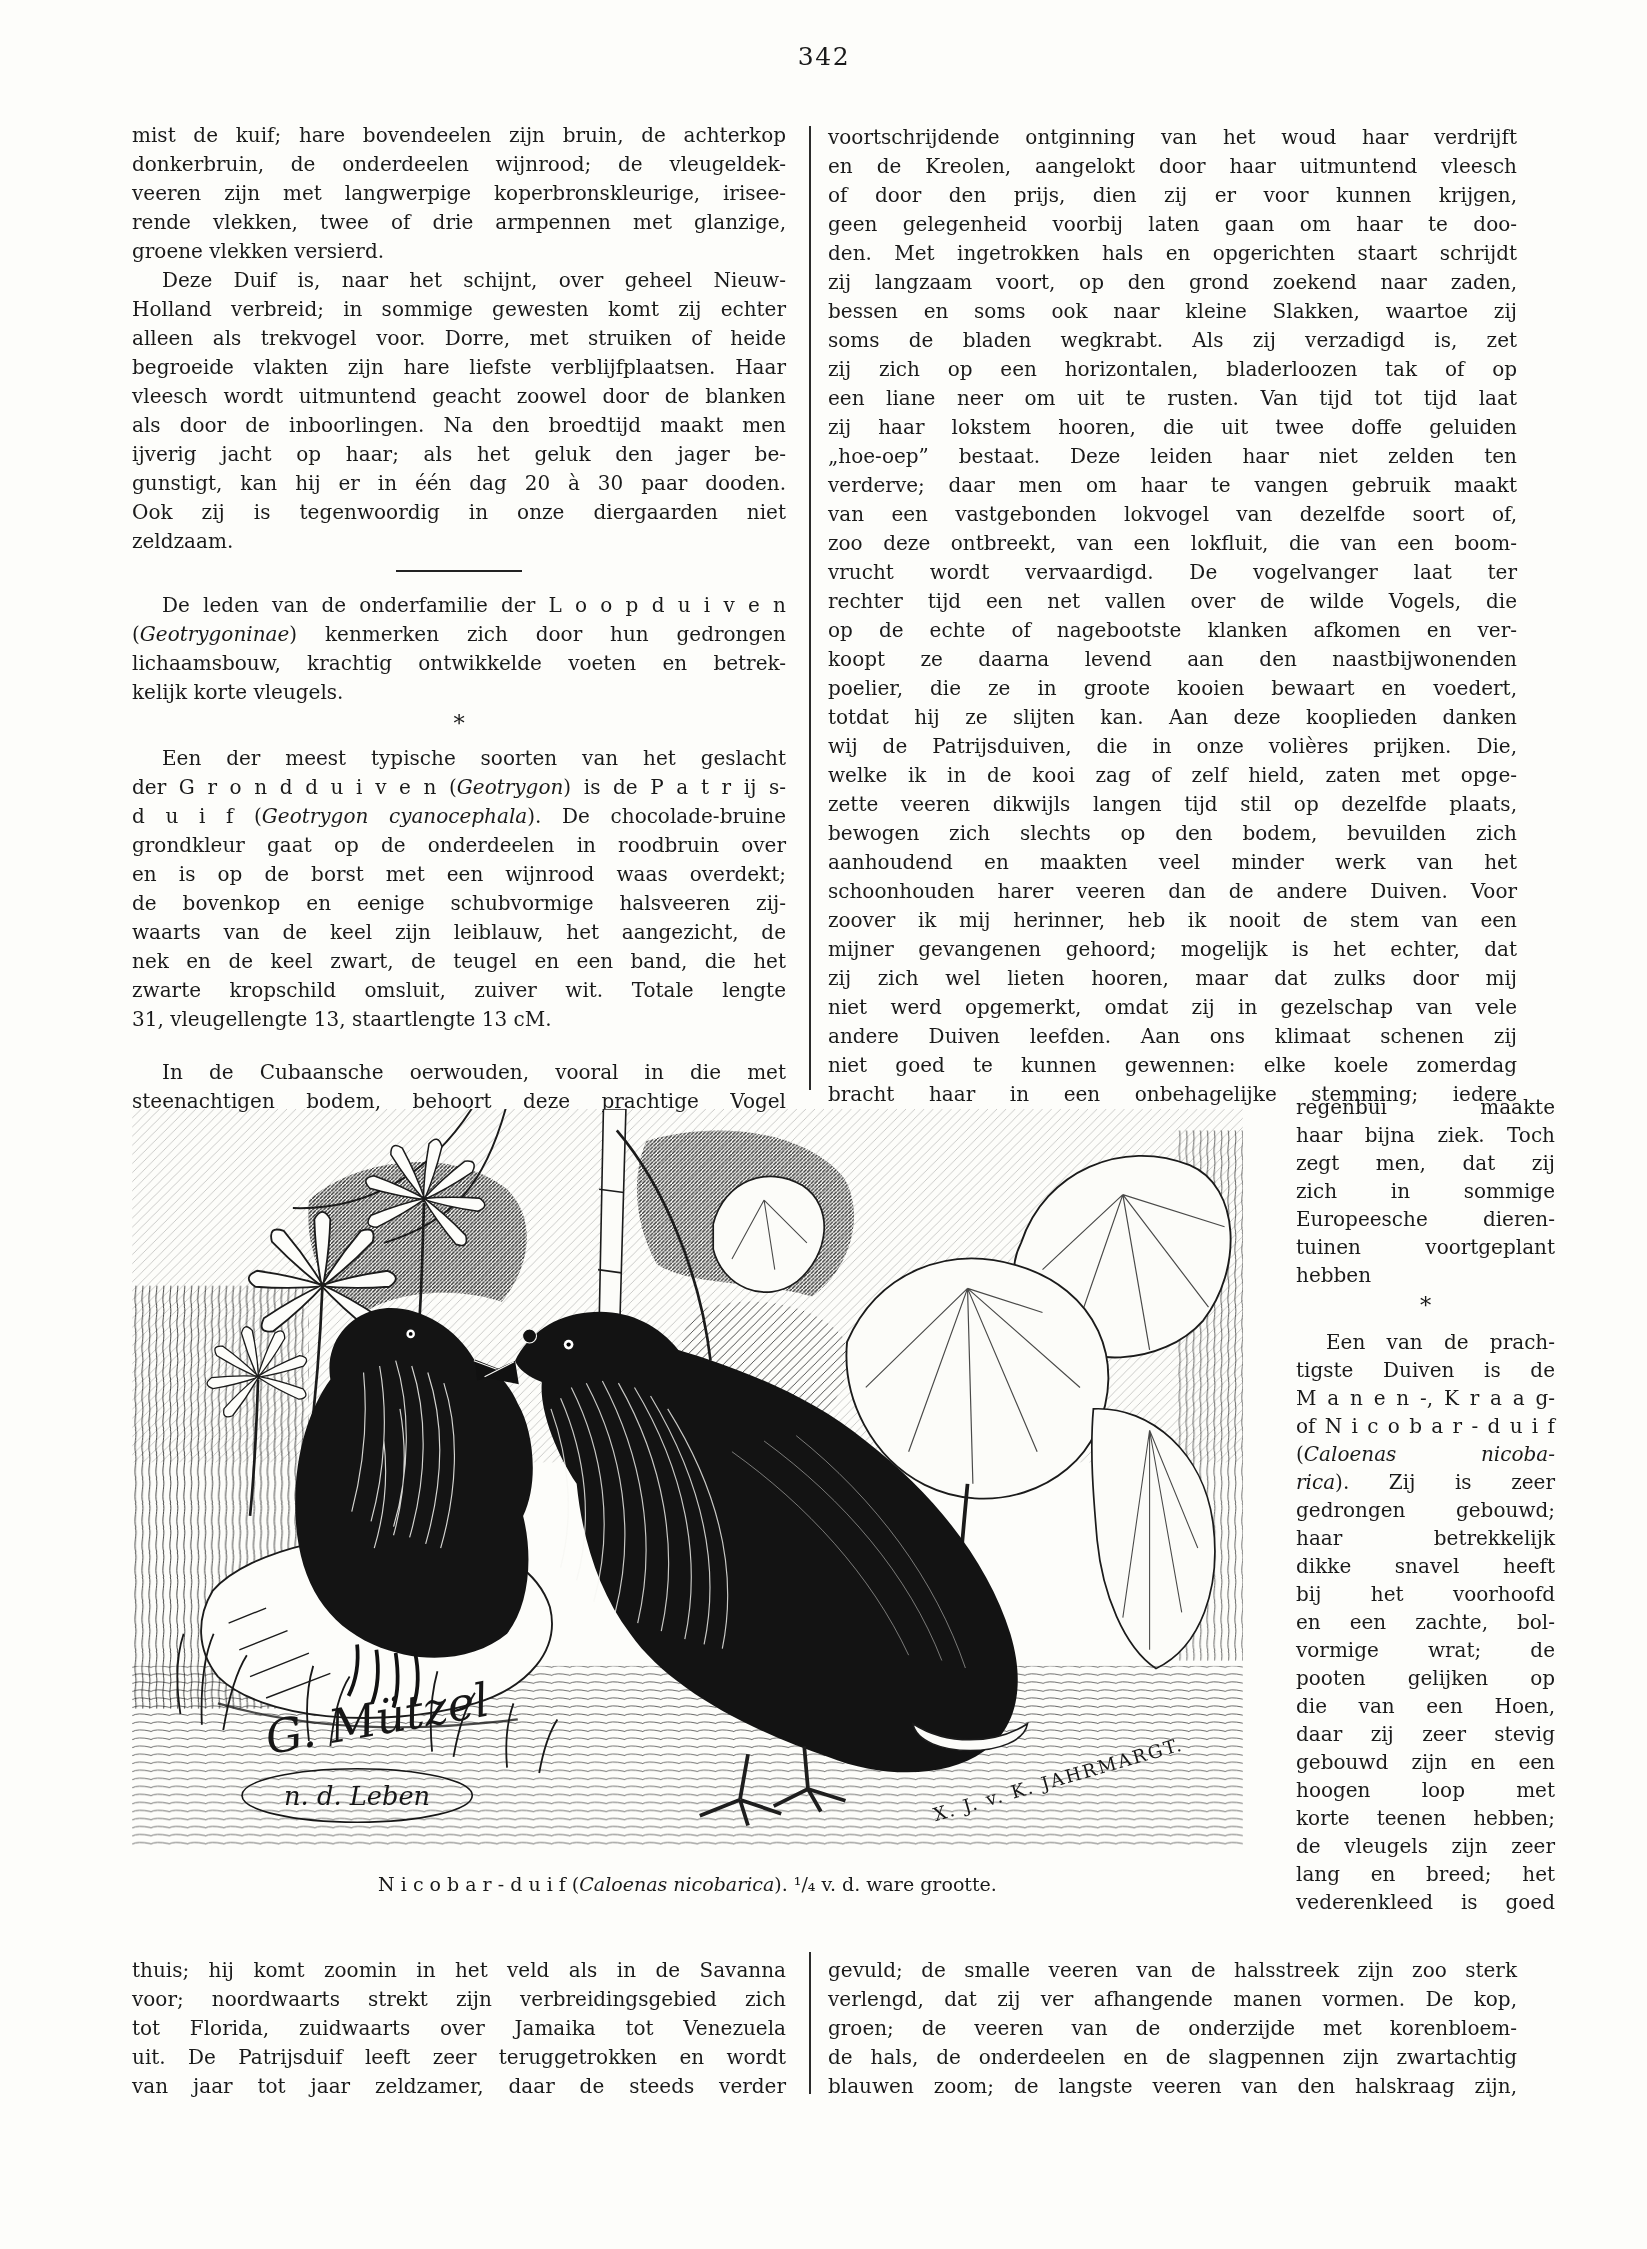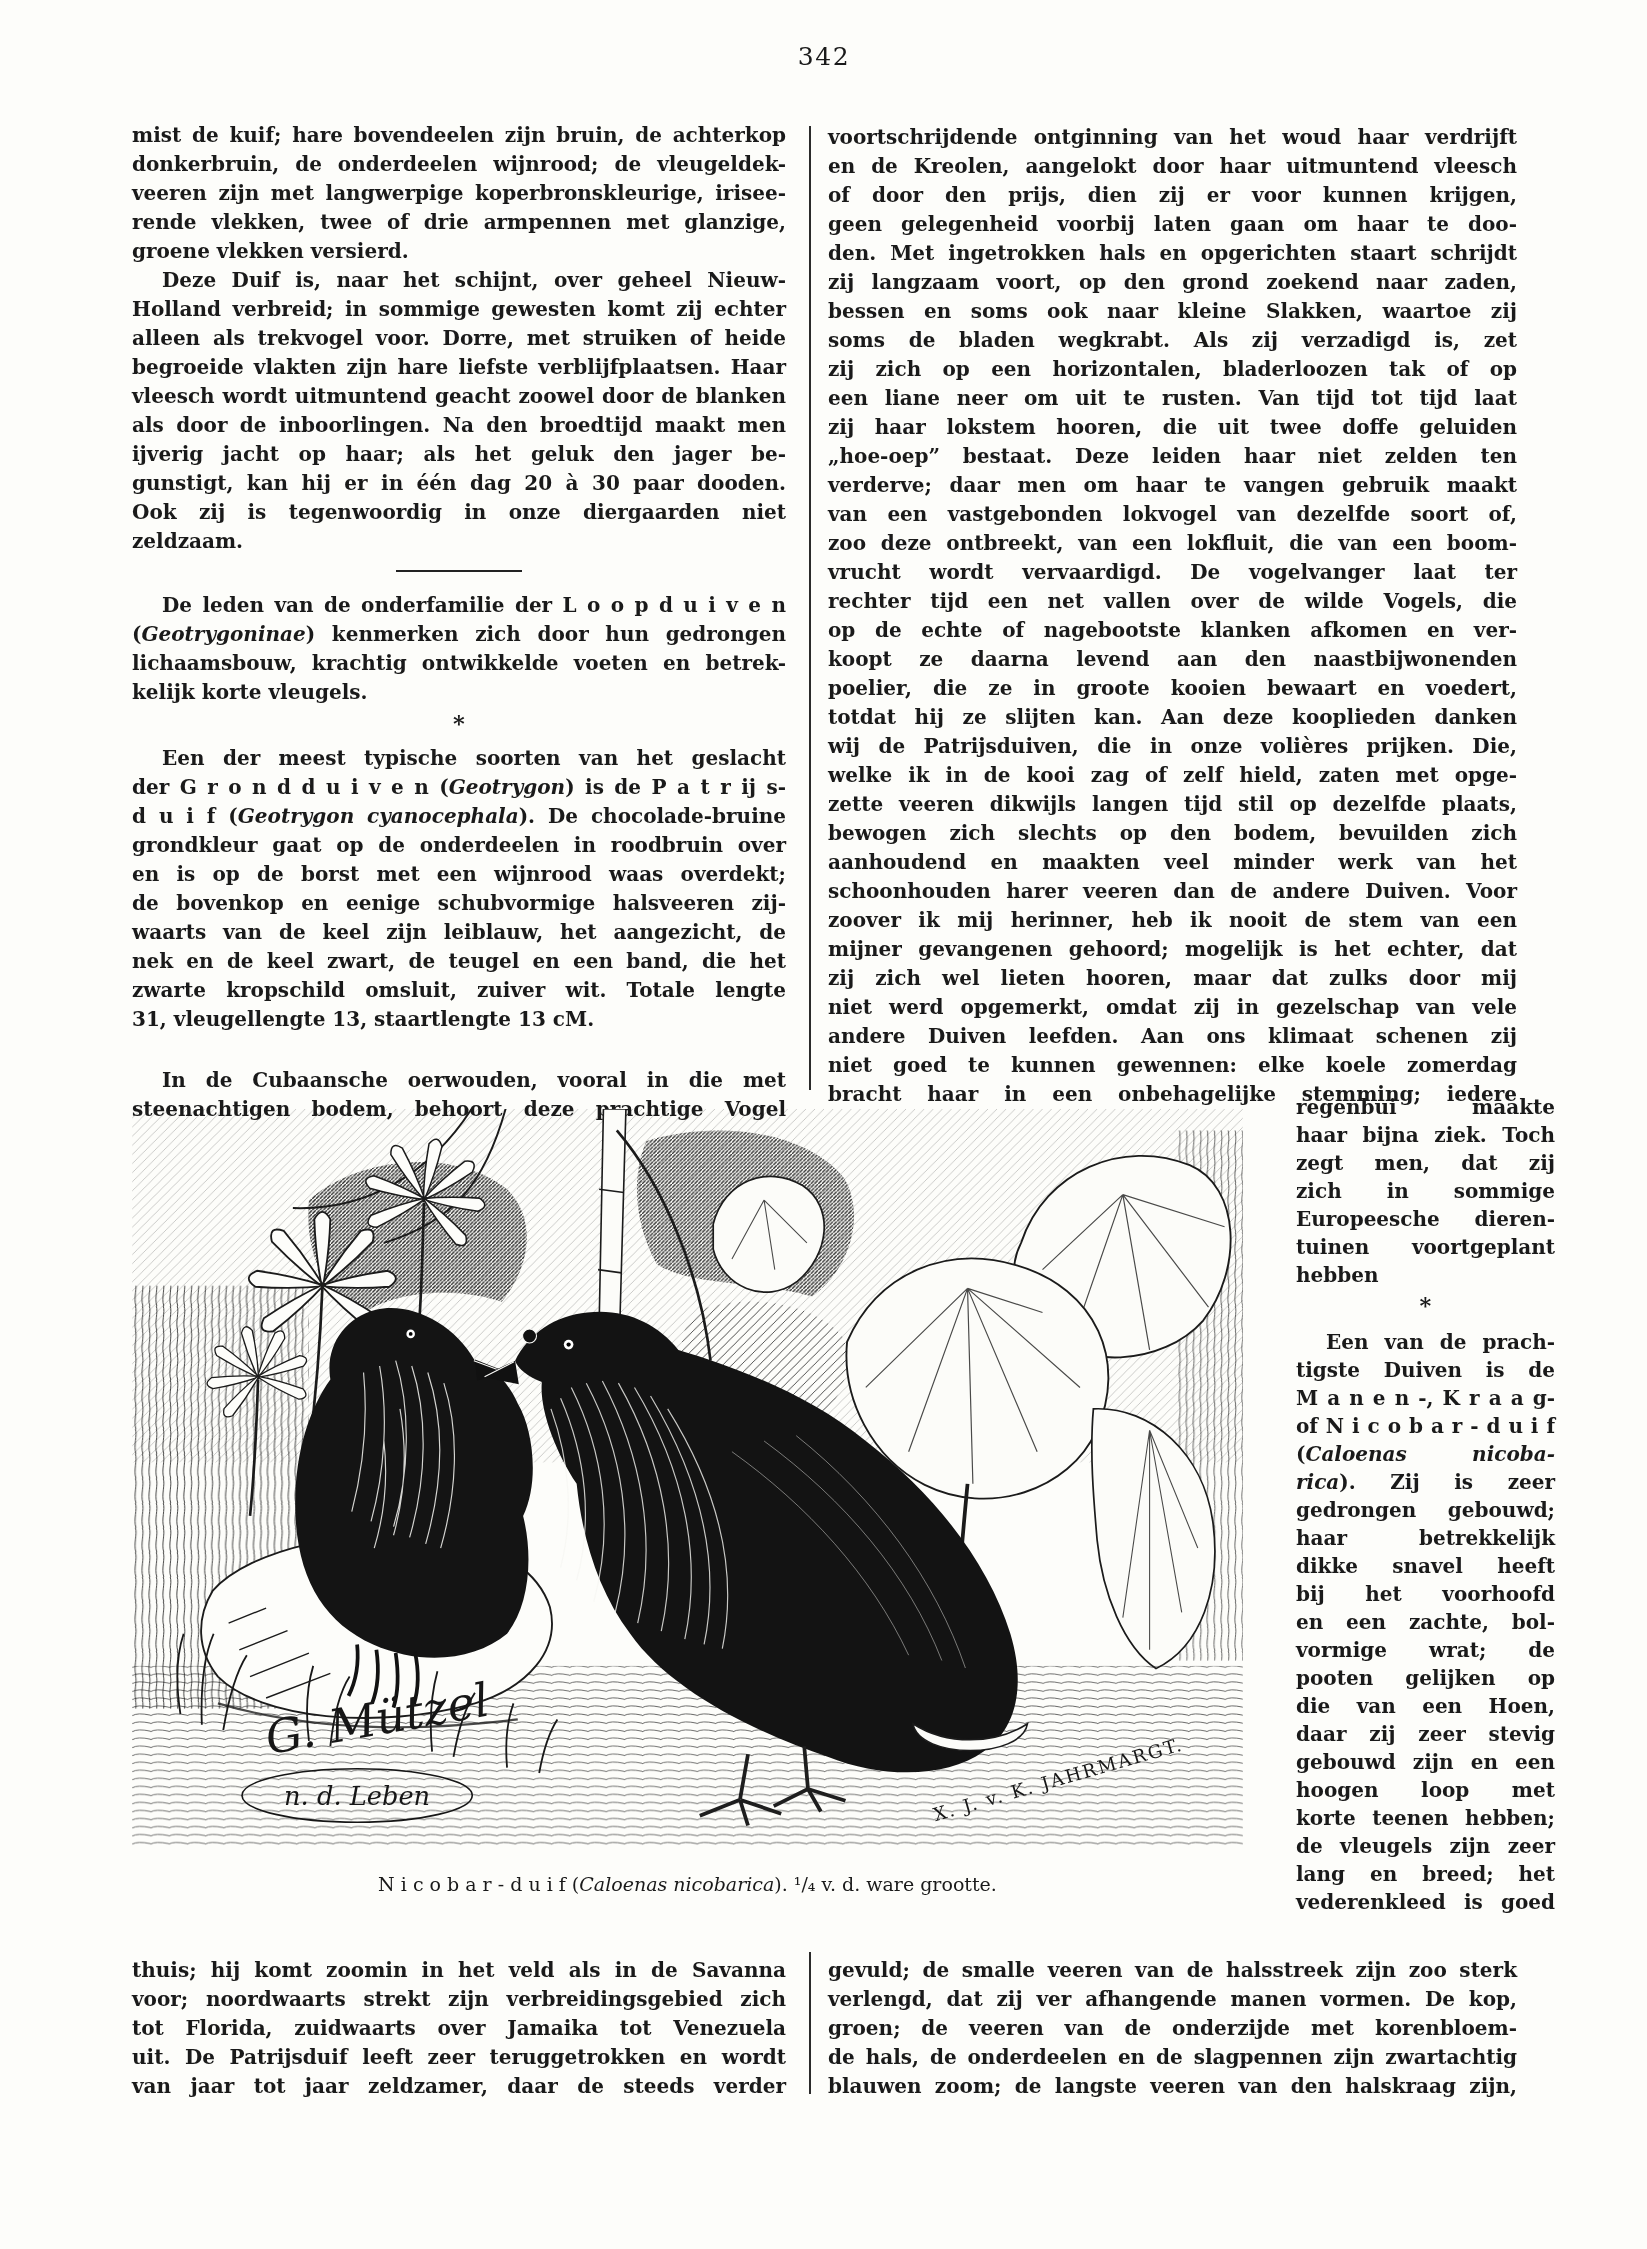--- a/index.html
+++ b/index.html
@@ -6,21 +6,21 @@
   .page{
     position:relative; width:1648px; height:2250px;
     background:#fdfdfa; color:#1a1a1a;
     font-family:"DejaVu Serif", serif;
     overflow:hidden;
   }
   .pageno{
     position:absolute; top:42px; left:0; width:100%;
     text-align:center; font-size:25px; letter-spacing:1.6px;
   }
-  .col{position:absolute;font-weight:bold;}
+  .col{position:absolute;}
   .para{margin:0; padding:0;}
   .line{
     font-size:20px; line-height:29px; height:29px;
     text-align:justify; text-align-last:justify;
     white-space:normal; overflow:visible;
   }
   .tight .line{font-size:20px; line-height:28px; height:28px;}
   .line.end{text-align-last:left;}
   .line.indent{text-indent:30px;}
   .asterisk{
@@ -28,21 +28,21 @@
   }
   .rule-divider{
     width:126px; height:1.6px; background:#222; margin:14px auto 0 auto;
   }
   .vrule{position:absolute; width:1.6px; background:#2b2b2b;}
   #vrule-top{left:809px; top:126px; height:964px;}
   #vrule-bottom{left:809px; top:1952px; height:142px;}
   #col-left-top{left:132px; top:121px; width:654px;}
   #p-lt3{margin-top:19px;}
   #p-lt4{margin-top:4.3px;}
-  #p-lt5{margin-top:32px;}
+  #p-lt5{margin-top:24px;}
   #col-right-top{left:828px; top:123px; width:689px;}
   #col-right-narrow{left:1258px; top:1093px; width:259px;margin-left:38px;}
   #p-rn2{margin-top:6.4px;}
   #figure{position:absolute; left:132px; top:1109px; width:1111px; height:740px;}
   #caption{
     position:absolute; left:132px; top:1870px; width:1111px; height:29px;
     text-align:center; text-align-last:center; font-size:19px; line-height:29px;
   }
   #col-bottom-left{left:132px; top:1956px; width:654px;}
   #col-bottom-right{left:828px; top:1956px; width:689px;}

